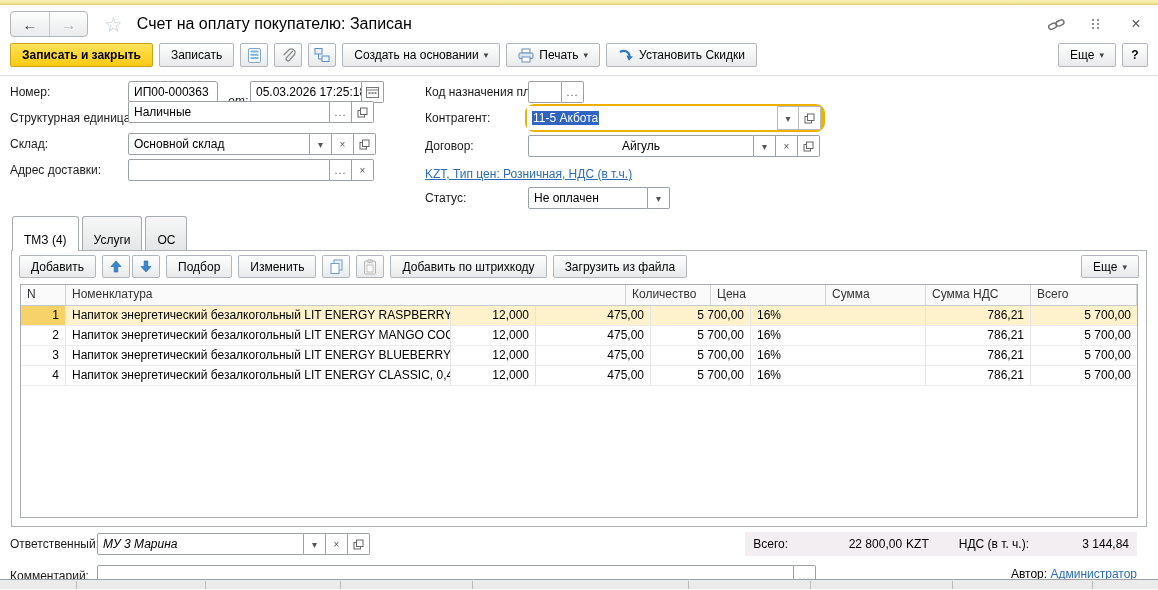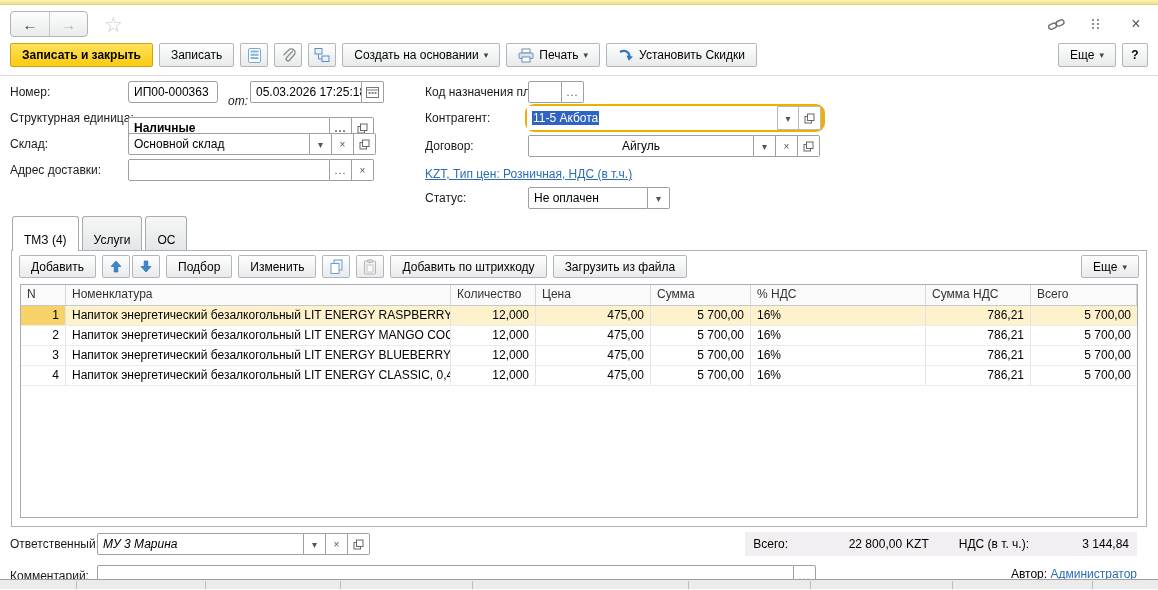--- a/index.html
+++ b/index.html
@@ -116,20 +116,21 @@
   <div class="titlebar">
     <div class="navgroup">
       <div class="navbtn back">
           <span>←</span>
         </div>
       <div class="navbtn fwd">
           <span>→</span>
         </div>
     </div>
     <span class="star">☆</span>
+    <span class="title">Счет на оплату покупателю: Записан</span>
     <div class="titlebar-right">
       <span class="tb-ico">
         <svg width="19" height="15" viewBox="0 0 19 15">
             <g transform="rotate(-24 9.5 7.5)" fill="none" stroke="#6e6e6e" stroke-width="1.4">
               <rect x="1.2" y="5" width="8" height="5" rx="2.5"></rect>
               <rect x="9.4" y="5" width="8" height="5" rx="2.5"></rect>
             </g>
           </svg>
       </span>
       <span class="tb-ico">
@@ -227,21 +228,21 @@
             <rect x="0.5" y="1.5" width="12" height="10" fill="#fff" stroke="#777"></rect>
             <line x1="0.5" y1="4" x2="12.5" y2="4" stroke="#777"></line>
             <rect x="2.5" y="6" width="2" height="2" fill="#888"></rect>
             <rect x="5.5" y="6" width="2" height="2" fill="#888"></rect>
             <rect x="8.5" y="6" width="2" height="2" fill="#888"></rect>
           </svg>
       </div>
     </div>
 
     <div class="flabel" style="left:10px; top:31px;">Структурная единица:</div>
-    <div class="fgroup" style="left:128px; top:41px;font-weight:bold;">
+    <div class="fgroup" style="left:128px; top:25px;">
       <div class="fld" style="width:202px;">Наличные</div>
       <div class="fbtn dotsb">...</div>
       <div class="fbtn">
         <svg width="11" height="11" viewBox="0 0 11 11">
             <rect x="1" y="3.5" width="6.5" height="6.5" fill="#fff" stroke="#666"></rect>
             <rect x="3.5" y="1" width="6.5" height="6.5" fill="#fff" stroke="#666"></rect>
           </svg>
       </div>
     </div>
 
@@ -370,21 +371,20 @@
         </div>
     </div>
 
     <div class="tablebox">
       <div class="trow thead">
         <div class="td c-n">N</div>
         <div class="td c-name">Номенклатура</div>
         <div class="td c-qty">Количество</div>
         <div class="td c-price">Цена</div>
         <div class="td c-sum">Сумма</div>
-        <div class="td c-vat">% НДС</div>
         <div class="td c-vatsum">Сумма НДС</div>
         <div class="td c-total">Всего</div>
       </div>
 
       <div class="trow brow selected">
         <div class="td c-n">1</div>
         <div class="td c-name">Напиток энергетический безалкогольный LIT ENERGY RASPBERRY 0...</div>
         <div class="td c-qty">12,000</div>
         <div class="td c-price">475,00</div>
         <div class="td c-sum">5 700,00</div>

